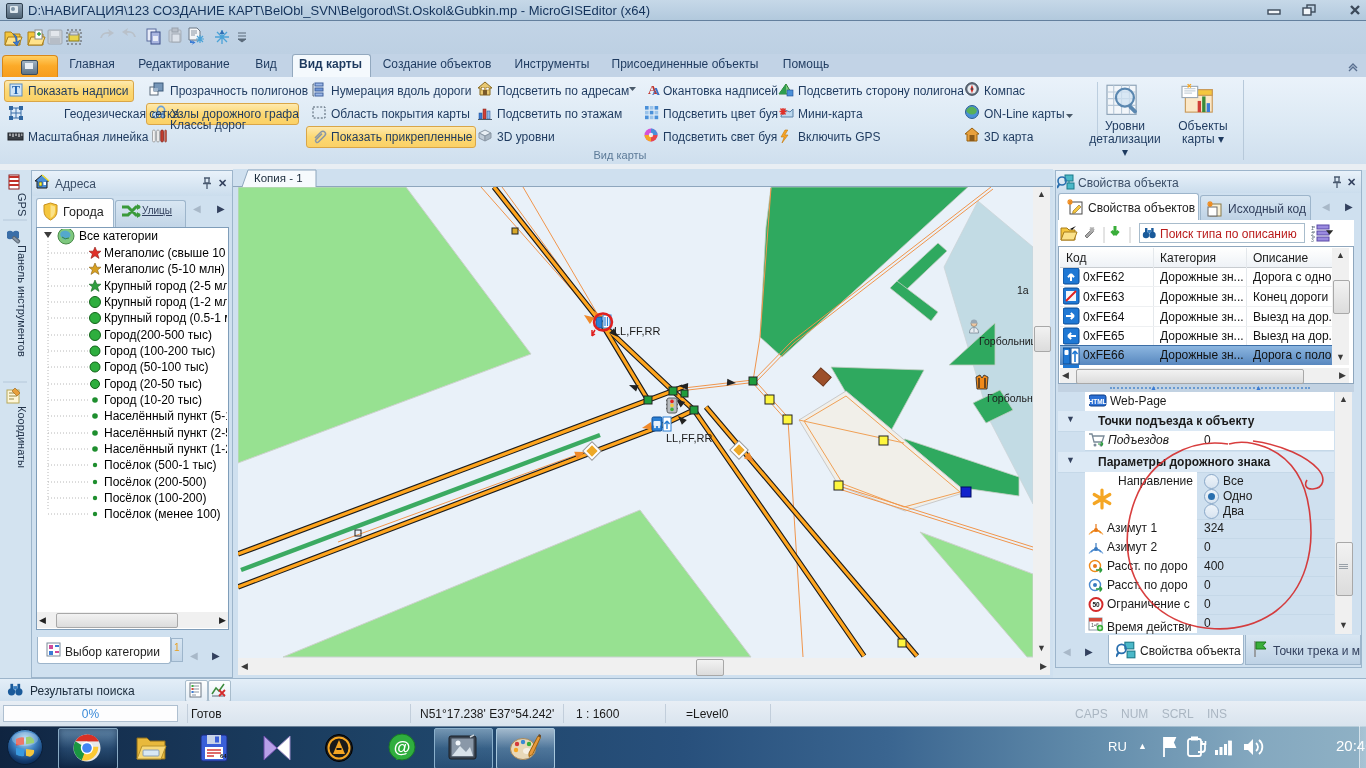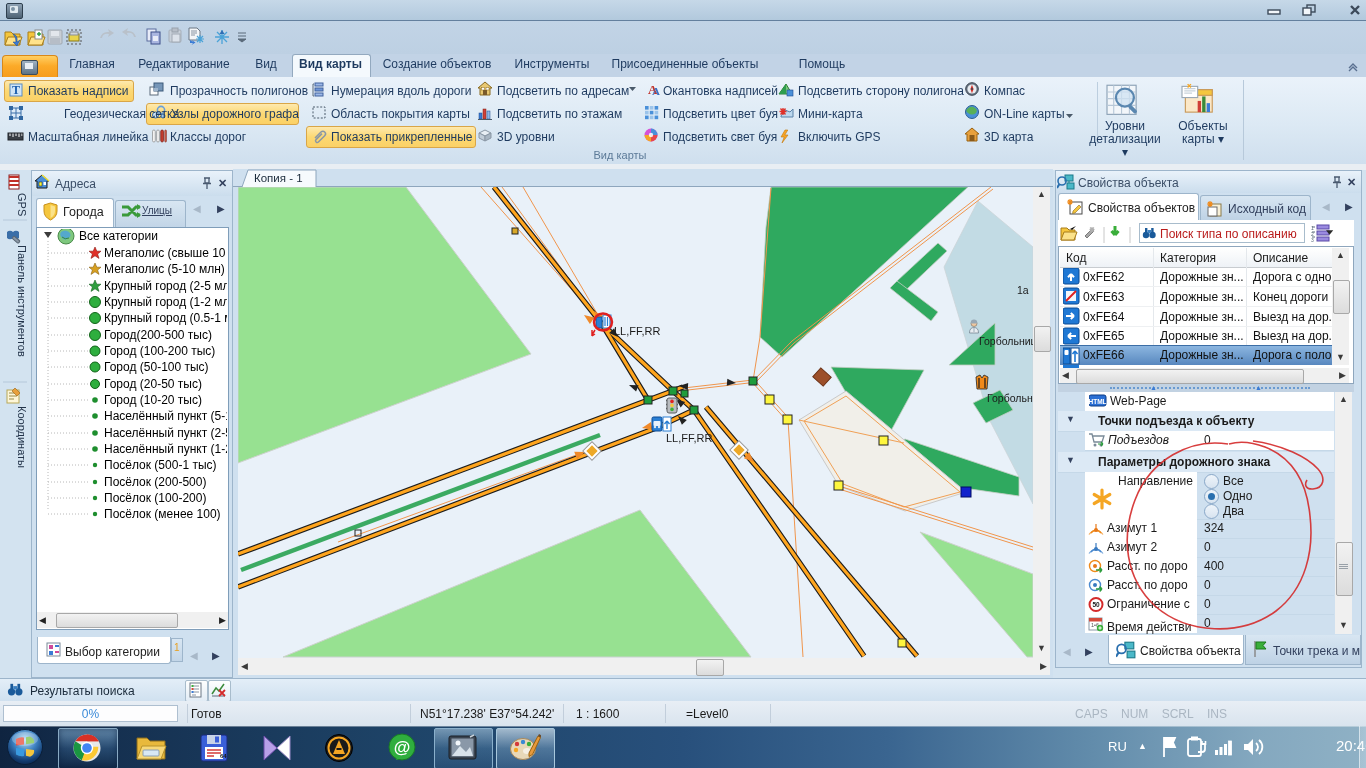--- a/index.html
+++ b/index.html
@@ -38,20 +38,21 @@
 .trayicon{color:#fff;}
 </style></head>
 <body>
 <div id="root">
 
 <div id="titlebar" class="ab"></div>
 <div class="ab" id="titleicon" style="left:6px;top:3px;width:15px;height:14px;background:linear-gradient(#8ea2b4,#4e6374);border:1px solid #2e3f4e;border-radius:2px;">
   <div class="ab" style="left:3px;top:2px;width:8px;height:7px;background:#dfe9ef;border-radius:1px;"></div>
   <div class="ab" style="left:4px;top:3px;width:4px;height:4px;background:#7c93a5;border-radius:50%;"></div>
 </div>
+<div class="ab" id="titletext">D:\НАВИГАЦИЯ\123 СОЗДАНИЕ КАРТ\BelObl_SVN\Belgorod\St.Oskol&amp;Gubkin.mp - MicroGISEditor (x64)</div>
 <svg class="ab" style="left:1267px;top:4px" width="96" height="13" viewBox="0 0 96 13">
 <rect x="1" y="6" width="12" height="4" fill="#f2f6fa" stroke="#3c4a5a" stroke-width="1.4"></rect>
 <rect x="40" y="1" width="8" height="7" fill="none" stroke="#3c4a5a" stroke-width="1.4"></rect>
 <rect x="36" y="4" width="8" height="7" fill="#f2f6fa" stroke="#3c4a5a" stroke-width="1.4"></rect>
 <path d="M84,2 l8,8 m0,-8 l-8,8" stroke="#3c4a5a" stroke-width="2.4"></path>
 </svg>
 
 <div id="qat" class="ab"></div>
 <svg class="ab" style="left:0;top:21px" width="1366" height="33" viewBox="0 0 1366 33">
 
@@ -120,21 +121,21 @@
   <div class="ab" style="left:3px;top:2px;width:8px;height:6px;background:#e8eff4;"></div>
 </div>
 <div id="seltab" class="ab"></div>
 <div class="ab rtab" style="left:64px;width:56px;">Главная</div>
 <div class="ab rtab" style="left:134px;width:100px;">Редактирование</div>
 <div class="ab rtab" style="left:248px;width:36px;">Вид</div>
 <div class="ab rtab" style="left:296px;width:69px;font-weight:bold;">Вид карты</div>
 <div class="ab rtab" style="left:380px;width:114px;">Создание объектов</div>
 <div class="ab rtab" style="left:510px;width:84px;">Инструменты</div>
 <div class="ab rtab" style="left:610px;width:150px;">Присоединенные объекты</div>
-<div class="ab rtab" style="left:778px;width:56px;margin-left:16px;">Помощь</div>
+<div class="ab rtab" style="left:778px;width:56px;">Помощь</div>
 <svg class="ab" style="left:1346px;top:60px" width="14" height="12" viewBox="0 0 14 12">
       <path d="M3,8 L7,4 11,8 M3,11 L7,7 11,11" fill="none" stroke="#5a7090" stroke-width="1.4"></path>
     </svg>
 
 <div id="ribbon" class="ab"></div>
 <div class="ab" style="left:560px;top:149px;width:120px;text-align:center;font-size:11px;color:#5c7a98;">Вид карты</div>
 <div class="ab" style="left:1243px;top:80px;width:1px;height:80px;background:#b7c9da;"></div>
 <div class="ab" style="left:1097px;top:82px;width:1px;height:62px;background:#bccedf;"></div>
 
 <div class="ab hl" style="left:4px;top:80px;width:128px;height:20px;"></div>
@@ -296,21 +297,21 @@
         </g>
         <path d="M5,1 l3,3 M8,1 l-3,3" stroke="#f5a623" stroke-width="1.2"></path>
       </g>
 </svg>
 
 <div class="ab rbtn" style="left:28px;top:84px;">Показать надписи</div>
 <div class="ab rbtn" style="left:28px;top:107px;margin-left:36px;">Геодезическая сетка</div>
 <div class="ab rbtn" style="left:28px;top:130px;">Масштабная линейка</div>
 <div class="ab rbtn" style="left:170px;top:84px;">Прозрачность полигонов</div>
 <div class="ab rbtn" style="left:171px;top:107px;">Узлы дорожного графа</div>
-<div class="ab rbtn" style="left:170px;top:130px;">Классы дорог</div>
+<div class="ab rbtn" style="left:170px;top:118px;">Классы дорог</div>
 <div class="ab rbtn" style="left:331px;top:84px;">Нумерация вдоль дороги</div>
 <div class="ab rbtn" style="left:331px;top:107px;">Область покрытия карты</div>
 <div class="ab rbtn" style="left:331px;top:130px;">Показать прикрепленные</div>
 <div class="ab rbtn" style="left:497px;top:84px;">Подсветить по адресам</div>
 <div class="ab rbtn" style="left:497px;top:107px;">Подсветить по этажам</div>
 <div class="ab rbtn" style="left:497px;top:130px;">3D уровни</div>
 <div class="ab rbtn" style="left:663px;top:84px;">Окантовка надписей</div>
 <div class="ab rbtn" style="left:663px;top:107px;">Подсветить цвет буя</div>
 <div class="ab rbtn" style="left:663px;top:130px;">Подсветить свет буя</div>
 <div class="ab rbtn" style="left:798px;top:84px;">Подсветить сторону полигона</div>

